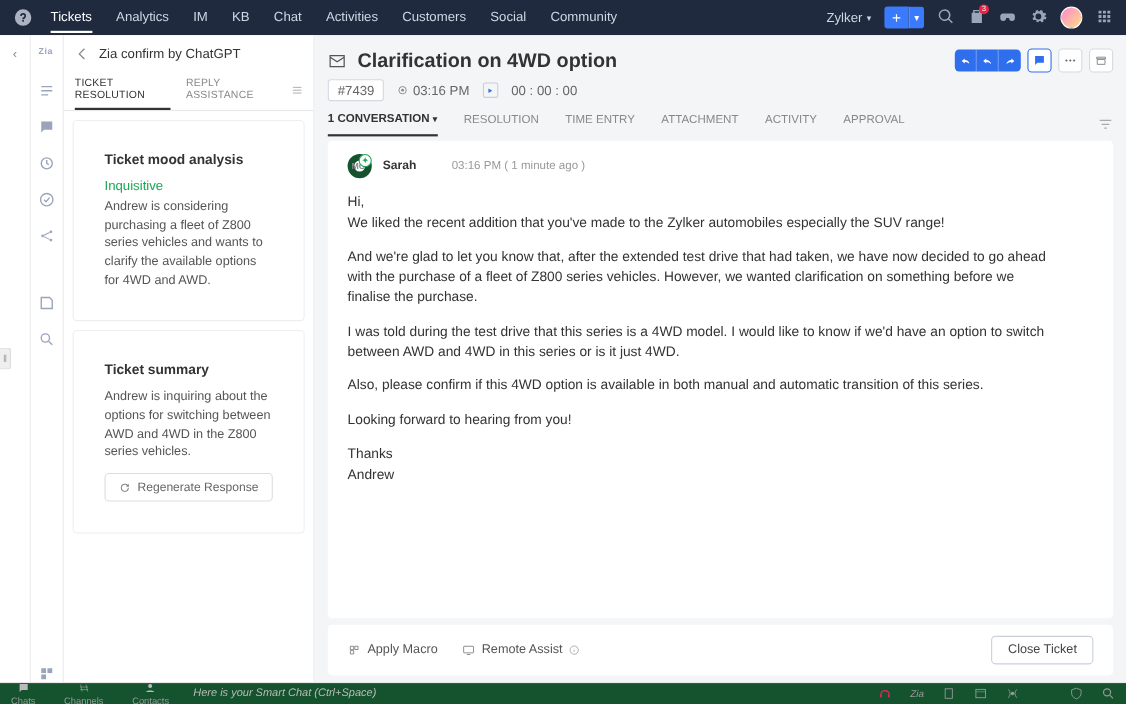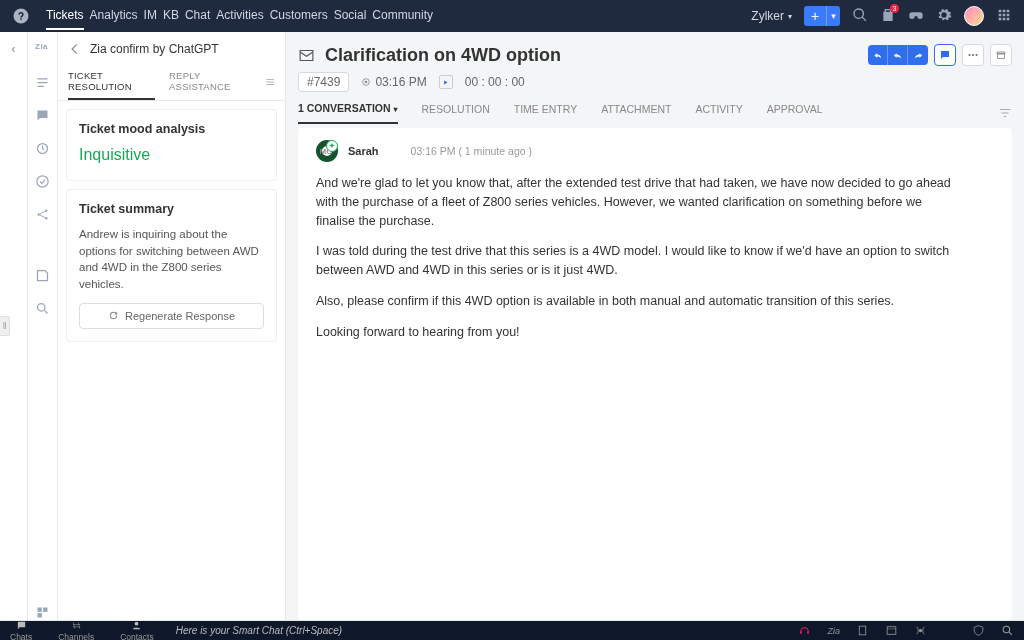--- a/index.html
+++ b/index.html
@@ -1,21 +1,21 @@
 <!DOCTYPE html>
 <html><head>
 <meta charset="utf-8">
 <style>
   * { box-sizing: border-box; margin: 0; padding: 0; }
   html, body { width: 1024px; height: 640px; font-family: -apple-system, Helvetica, Arial, sans-serif; font-size: 12px; color: #333; overflow: hidden; background: #fff; }
   
   .topbar { height: 32px; background: #1f2a3e; color: #cfd6e4; display: flex; align-items: center; padding: 0 12px; justify-content: space-between; }
   .topbar-left { display: flex; align-items: center; gap: 16px; }
   .brand-icon { width: 18px; height: 18px; opacity: .8; }
-  .topnav { display: flex; gap: 6px; }
+  .topnav { display: flex; gap: 22px; }
   .topnav a { color: #cfd6e4; text-decoration: none; font-size: 12px; padding: 6px 0; }
   .topnav a.active { color: #fff; border-bottom: 2px solid #fff; }
   .topbar-right { display: flex; align-items: center; gap: 12px; }
   .ws-name { color: #cfd6e4; font-size: 12px; display:flex; align-items:center; gap:4px;}
   .newbtn { display: flex; }
   .newbtn .plus { background: #3a7afe; color: #fff; width: 22px; height: 20px; display: flex; align-items: center; justify-content: center; border-radius: 3px 0 0 3px; font-size: 14px;}
   .newbtn .caret { background: #3a7afe; color: #fff; width: 14px; height: 20px; display: flex; align-items: center; justify-content: center; border-radius: 0 3px 3px 0; border-left: 1px solid rgba(255,255,255,.3); font-size: 9px;}
   .ticon { width: 16px; height: 16px; fill: #9aa4bb; position: relative;}
   .badge-dot { position: absolute; top: -3px; right: -3px; background: #e24; color: #fff; border-radius: 50%; width: 9px; height: 9px; font-size: 7px; display:flex;align-items:center;justify-content:center;}
   .avatar { width: 20px; height: 20px; border-radius: 50%; background: linear-gradient(135deg,#f8c,#fd8); border:1px solid #fff;}
@@ -27,23 +27,23 @@
   .iconrail svg, .iconrail .zialabel { width: 15px; height: 15px; fill: #9aa4bb; font-size:8px; color:#9aa4bb;}
   .zialabel{font-weight:600; letter-spacing:.5px;}
   .iconrail .spacer{flex:1}
   .ziapanel { width: 228px; border-right: 1px solid #e8e8e8; background: #fff; padding: 8px 0 0 0; }
   .ziapanel-h { display:flex; align-items:center; padding: 2px 10px 8px 10px; gap:8px; font-size: 12px; font-weight:500;}
   .ziapanel-h svg{width:14px;height:14px;fill:#888}
   .zitabs { display:flex; gap:14px; padding: 0 10px; border-bottom:1px solid #e8e8e8;}
   .zitabs span { font-size:9.5px; color:#888; padding:6px 0; letter-spacing:.2px;}
   .zitabs span.active{ color:#333; border-bottom:2px solid #333;}
   .zitabs .menu{margin-left:auto;width:12px;}
-  .card { margin: 8px; padding: 12px; border:1px solid #eee; border-radius:4px;}
+  .card { margin: 8px; padding: 28px; border:1px solid #eee; border-radius:4px;}
   .card h4 { font-size: 12.5px; font-weight:600; margin-bottom:10px;}
-  .mood-label { color:#18a957; font-size:16px; font-weight:500; margin-bottom:4px;}
+  .mood-label { color:#18a957; font-size:12px; font-weight:500; margin-bottom:4px;}
   .card p { font-size:11.5px; color:#555; line-height:1.45;}
   .regen { margin-top:10px; border:1px solid #ddd; border-radius:4px; padding:6px; text-align:center; font-size:11px; color:#666; display:flex;align-items:center;justify-content:center;gap:6px;}
   .regen svg{width:11px;height:11px;fill:#888}
   
   .main { flex:1; background:#f3f5f7; min-width:0; position:relative; padding:12px 12px 0 12px; display:flex; flex-direction:column;}
   .main-hdr { display:flex; justify-content:space-between;}
   .title-row { display:flex; align-items:center; gap:10px;}
   .title-row h1{ font-size:18px; font-weight:700;}
   .mailicon{width:17px;height:17px;fill:#555}
   .hdr-actions{display:flex;gap:6px;align-items:center;}
@@ -74,21 +74,21 @@
   .ts{color:#999;font-size:10.5px;padding-left:22px;}
   .msg-body{margin:12px 0 0 0;font-size:12.5px;color:#333;line-height:1.5;max-width:640px;}
   .msg-body p{margin-bottom:12px;}
   .msg-body .sig p{margin-bottom:0;}
   .footer-bar{display:flex;align-items:center;justify-content:space-between;padding:10px 18px;background:#fff;border-radius:4px;margin:6px 0;}
   .foot-left{display:flex;gap:22px;align-items:center;color:#555;font-size:11.5px;}
   .foot-left span{display:flex;align-items:center;gap:6px;}
   .foot-left svg{width:12px;height:12px;fill:#777}
   .closebtn{border:1px solid #c9d0dc;padding:6px 14px;border-radius:4px;font-size:11.5px;color:#444;background:#fff;}
   
-  .bottom{height:20px;border-top:1px solid #e8e8e8;display:flex;align-items:center;padding:0 10px;background:#0f172a;}
+  .bottom{height:20px;border-top:1px solid #e8e8e8;display:flex;align-items:center;padding:0 10px;background:#14532d;}
   .btabs{display:flex;gap:26px;font-size:8.5px;color:#999;}
   .btab{display:flex;flex-direction:column;align-items:center;gap:1px;}
   .btab svg{width:11px;height:11px;fill:#bbb}
   .smartchat{margin-left:22px;font-size:10px;color:#bbb;font-style:italic;}
   .bright{margin-left:auto;display:flex;gap:16px;align-items:center;}
   .bright svg{width:13px;height:13px;fill:#999}
   .bzia{font-size:9px;color:#999;font-style:italic;}
   .half-handle{position:absolute;left:0;top:316px;width:10px;height:20px;background:#efefef;border:1px solid #ddd;border-left:none;border-radius:0 3px 3px 0;font-size:9px;color:#999;display:flex;align-items:center;justify-content:center}
 </style>
 </head>
@@ -191,20 +191,21 @@
     <div class="zitabs">
       <span class="active">TICKET RESOLUTION</span>
       <span>REPLY ASSISTANCE</span>
       <svg class="menu" viewBox="0 0 24 24">
           <path d="M3 6h18M3 12h18M3 18h18" stroke="#aaa" stroke-width="2"></path>
         </svg>
     </div>
     <div class="card">
       <h4>Ticket mood analysis</h4>
       <div class="mood-label">Inquisitive</div>
+      <p>Andrew is considering purchasing a fleet of Z800 series vehicles and wants to clarify the available options for 4WD and AWD.</p>
     </div>
     <div class="card">
       <h4>Ticket summary</h4>
       <p>Andrew is inquiring about the options for switching between AWD and 4WD in the Z800 series vehicles.</p>
       <div class="regen">
         <svg viewBox="0 0 24 24">
             <path d="M12 4a8 8 0 108 8h-2a6 6 0 11-1.8-4.3L14 10h6V4l-2 2A8 8 0 0012 4z"></path>
           </svg>
         <span>Regenerate Response</span>
       </div>
@@ -288,27 +289,54 @@
     <div class="threadcard">
       <div class="msg-hdr">
         <div class="av">
             <span>MC</span>
             <span class="ring">✦</span>
           </div>
         <span class="sender">Sarah</span>
         <span class="ts">03:16 PM ( 1 minute ago )</span>
       </div>
       <div class="msg-body">
+        <p><span>Hi,</span><br><span>We liked the recent addition that you've made to the Zylker automobiles especially the SUV range!</span></p>
         <p>And we're glad to let you know that, after the extended test drive that had taken, we have now decided to go ahead with the purchase of a fleet of Z800 series vehicles. However, we wanted clarification on something before we finalise the purchase.</p>
         <p>I was told during the test drive that this series is a 4WD model. I would like to know if we'd have an option to switch between AWD and 4WD in this series or is it just 4WD.</p>
         <p>Also, please confirm if this 4WD option is available in both manual and automatic transition of this series.</p>
         <p>Looking forward to hearing from you!</p>
-      </div>
-    </div>
-
+        <div class="sig">
+            <p>Thanks</p>
+            <p>Andrew</p>
+          </div>
+      </div>
+    </div>
+
+    <div class="footer-bar">
+      <div class="foot-left">
+        <span>
+            <svg viewBox="0 0 24 24">
+              <path d="M5 5h6v6H5zM13 5h6v6h-6zM5 13h6v6H5z" fill="none" stroke="#777" stroke-width="1.5"></path>
+            </svg>
+            <span>Apply Macro</span>
+          </span>
+        <span>
+            <svg viewBox="0 0 24 24">
+              <rect x="3" y="5" width="18" height="12" rx="1" fill="none" stroke="#777" stroke-width="1.5"></rect>
+              <path d="M9 20h6" stroke="#777" stroke-width="1.5"></path>
+            </svg>
+            <span>Remote Assist</span> 
+            <svg viewBox="0 0 24 24" style="width:10px;height:10px">
+              <circle cx="12" cy="12" r="9" fill="none" stroke="#aaa" stroke-width="2"></circle>
+              <path d="M12 8v.5M12 11v5" stroke="#aaa" stroke-width="2"></path>
+            </svg>
+          </span>
+      </div>
+      <button class="closebtn">Close Ticket</button>
+    </div>
   </div>
 </div>
 
 <div class="bottom">
   <div class="btabs">
     <div class="btab">
         <svg viewBox="0 0 24 24">
           <path d="M4 4h16v12H8l-4 4z"></path>
         </svg>
         <span>Chats</span>

